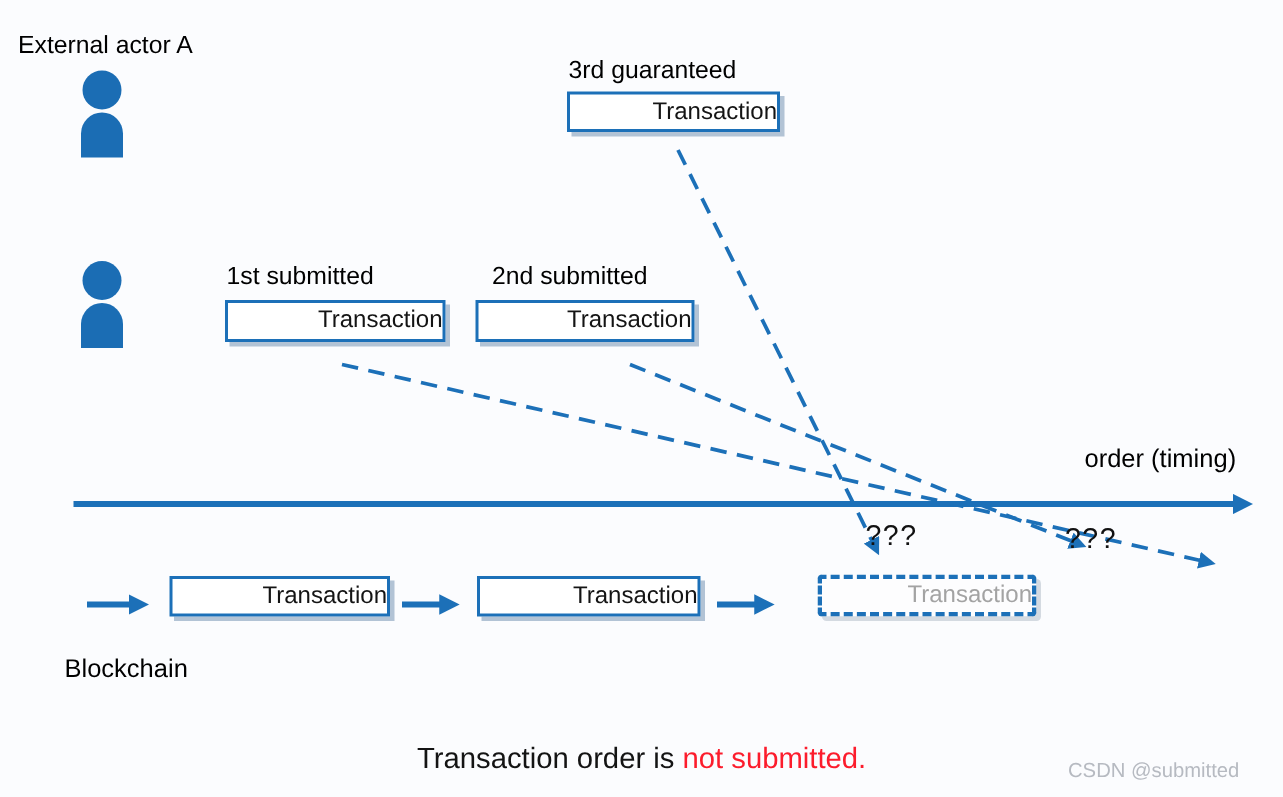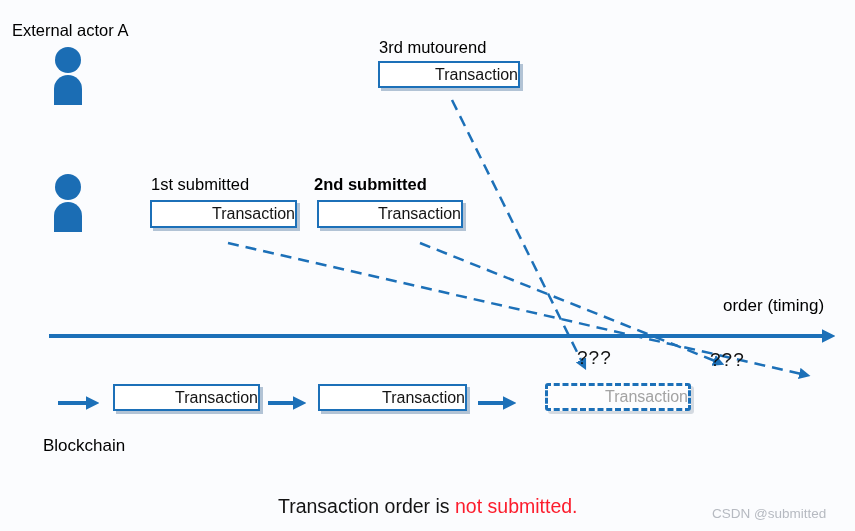--- a/index.html
+++ b/index.html
@@ -82,31 +82,31 @@
   <svg class="abs" style="left:52px;top:46px;" width="32" height="60" viewBox="0 0 32 60">
     <circle cx="16" cy="14" r="13" fill="#1B6DB4"></circle>
     <path d="M2,59 V43 a14,14 0 0 1 28,0 V59 Z" fill="#1B6DB4"></path>
   </svg>
 
   <svg class="abs" style="left:52px;top:173px;" width="32" height="60" viewBox="0 0 32 60">
     <circle cx="16" cy="14" r="13" fill="#1B6DB4"></circle>
     <path d="M2,59 V43 a14,14 0 0 1 28,0 V59 Z" fill="#1B6DB4"></path>
   </svg>
 
-  <div class="abs lbl" style="left:379px;top:38px;">3rd mutourend</div>
+  <div class="abs lbl" style="left:379px;top:38px;">3rd guaranteed</div>
   <div class="txbox" style="left:378px;top:61px;width:142px;height:27px;">
     <span>Transaction</span>
   </div>
 
   <div class="abs lbl" style="left:151px;top:175px;text-align:right;">1st submitted</div>
   <div class="txbox" style="left:150px;top:200px;width:147px;height:28px;">
     <span>Transaction</span>
   </div>
 
-  <div class="abs lbl" style="left:314px;top:175px;font-weight:bold;">2nd submitted</div>
+  <div class="abs lbl" style="left:328px;top:175px;">2nd submitted</div>
   <div class="txbox" style="left:317px;top:200px;width:146px;height:28px;">
     <span>Transaction</span>
   </div>
 
   <div class="abs lbl" style="left:723px;top:297px;font-size:17px;">order (timing)</div>
 
   <div class="abs qmark" style="left:577px;top:347px;">???</div>
   <div class="abs qmark" style="left:710px;top:349px;">???</div>
 
   <div class="txbox" style="left:113px;top:384px;width:147px;height:27px;">

